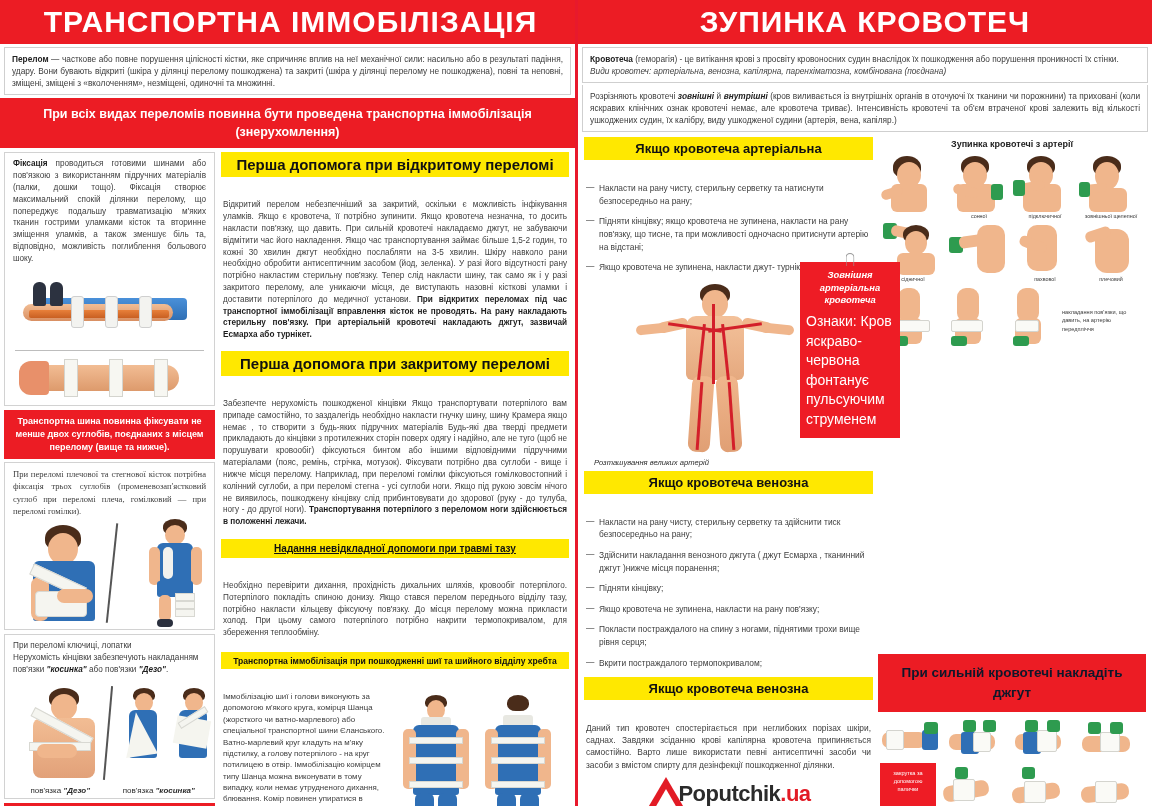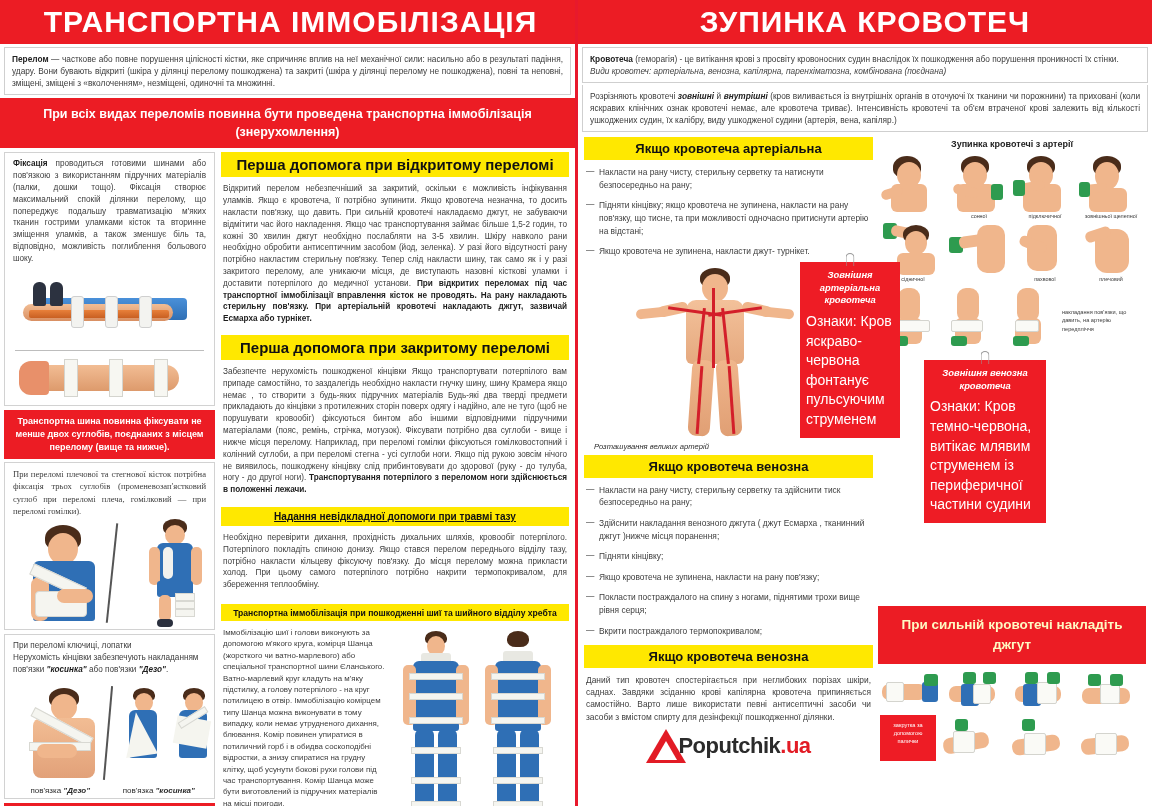--- a/index.html
+++ b/index.html
@@ -41,21 +41,21 @@
   }
 
   
   .cols { display:flex; gap:0; }
   .col-a { width: 218px; padding: 0 3px 0 4px; }
   .col-b { width: 356px; padding: 0 5px 0 3px; }
 
   .yellow-head {
     background:#ffe800; color:#111;
     font-weight: bold; text-align:center;
-    padding: 4px 4px; margin-bottom:6px;
+    padding: 4px 4px; margin-bottom:22px;
     font-size: 15px;
   }
   .yellow-head.sm { font-size: 10px; padding: 4px; font-weight:bold;text-decoration:underline; }
   .yellow-head.xs { font-size: 8.6px; padding: 3.5px 2px; }
 
   .body-text {
     font-size: 8.2px; line-height: 1.44; color:#3d3d3d;
     text-align: justify; padding: 0 2px;
   }
   .body-text b { color:#1d1d1d; }
@@ -140,21 +140,21 @@
   .logo-txt .ua { color:#e21b25; }
   .tourn-band { position:absolute; background:#fafaf6; border:1px solid #d4d4ce; border-radius:2px; }
 
   .grid4 { display:grid; grid-template-columns:repeat(4,1fr); gap:2px; }
   .grid3 { display:grid; grid-template-columns:repeat(3,1fr); gap:2px; }
 
   .micro-cap { font-size:5.4px; color:#3a3a3a; text-align:center; margin-top:1px; }
   .micro-note { font-size:5.6px; color:#3a3a3a; line-height:1.5; }
 
   .redbox-hd {
-    background:#ec1c24; color:#fef9c3; text-align:center; font-weight:bold;
+    background:#ec1c24; color:#0f172a; text-align:center; font-weight:bold;
     font-size:13.5px; line-height:1.45; padding:9px 10px;
   }
 </style>
 </head>
 <body>
 
 <div class="poster">
 
   <div class="panel panel-left">
 
@@ -522,25 +522,20 @@
                 <div class="limb" style="left:16px;top:0;width:22px;height:34px;border-radius:9px;"></div>
                 <div class="limb" style="left:14px;top:30px;width:26px;height:26px;border-radius:6px;"></div>
                 <div class="tourn-band" style="left:14px;top:32px;width:24px;height:12px;"></div>
                 <div class="green-cuff" style="left:12px;top:48px;width:16px;height:10px;"></div>
               </div>
             </div>
           </div>
           <div class="micro-note" style="width:84px;padding-left:4px;padding-top:20px;">накладання пов'язки, що давить, на артерію передпліччя</div>
         </div>
 
-        <div class="tag" style="position:relative;margin:16px 6px 0 46px;width:122px;">
-          <div class="clip"></div>
-          <div class="tt">Зовнішня венозна кровотеча</div>
-          <div class="td">Ознаки: Кров темно-червона, витікає млявим струменем із периферичної частини судини</div>
-        </div>
 
         <div style="position:absolute;left:0;right:0;bottom:0;">
           <div class="redbox-hd">При сильній кровотечі накладіть джгут</div>
           <div style="background:#fff;padding:4px 2px 2px;">
             <div class="grid4">
               <div>
                 <div style="position:relative;height:44px;">
                   <div style="position:absolute;left:2px;top:16px;width:44px;height:16px;background:#f0b68c;border-radius:7px;"></div>
                   <div style="position:absolute;left:42px;top:14px;width:16px;height:20px;background:#2f6fb5;border-radius:3px;"></div>
                   <div class="tourn-band" style="left:6px;top:14px;width:18px;height:20px;"></div>

